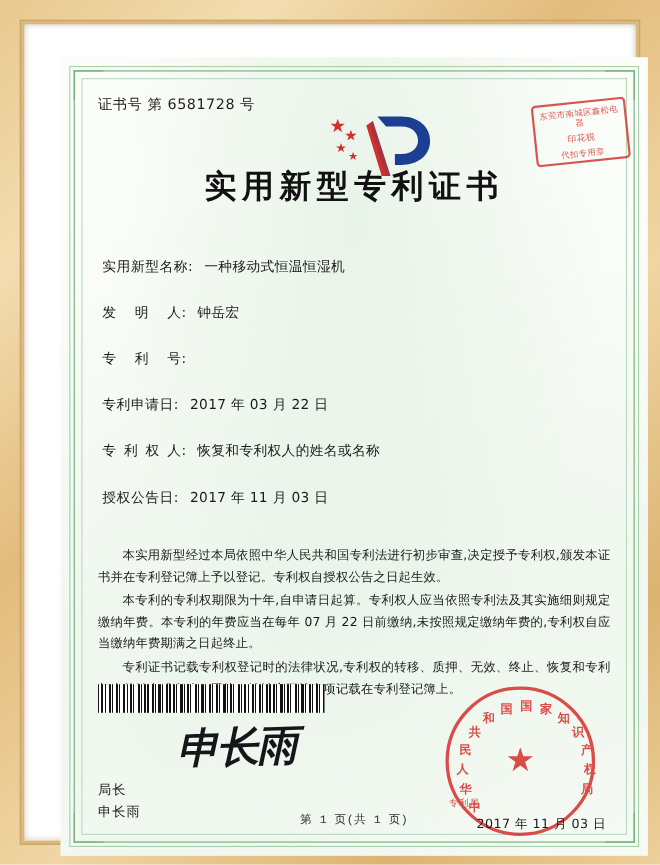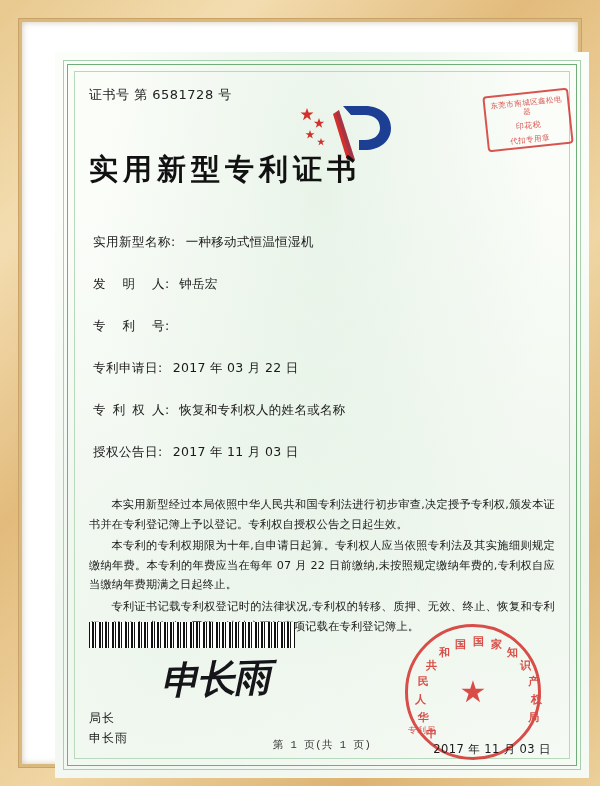--- a/index.html
+++ b/index.html
@@ -126,20 +126,21 @@
     line-height: 1.25;
     text-align: center;
     letter-spacing: 0.5px;
   }
   .stamp-top .s1 { font-size: 7.5px; }
   .stamp-top .s2 { font-size: 8px; margin-top: 4px; }
   .stamp-top .s3 { font-size: 7.5px; margin-top: 4px; }
 
   
   .title {
+    text-align: center;
     font-family: "DejaVu Serif", serif;
     font-weight: bold;
     font-size: 29px;
     letter-spacing: 5px;
     color: #111;
     margin-top: 46px;
   }
 
   
   .fields {

